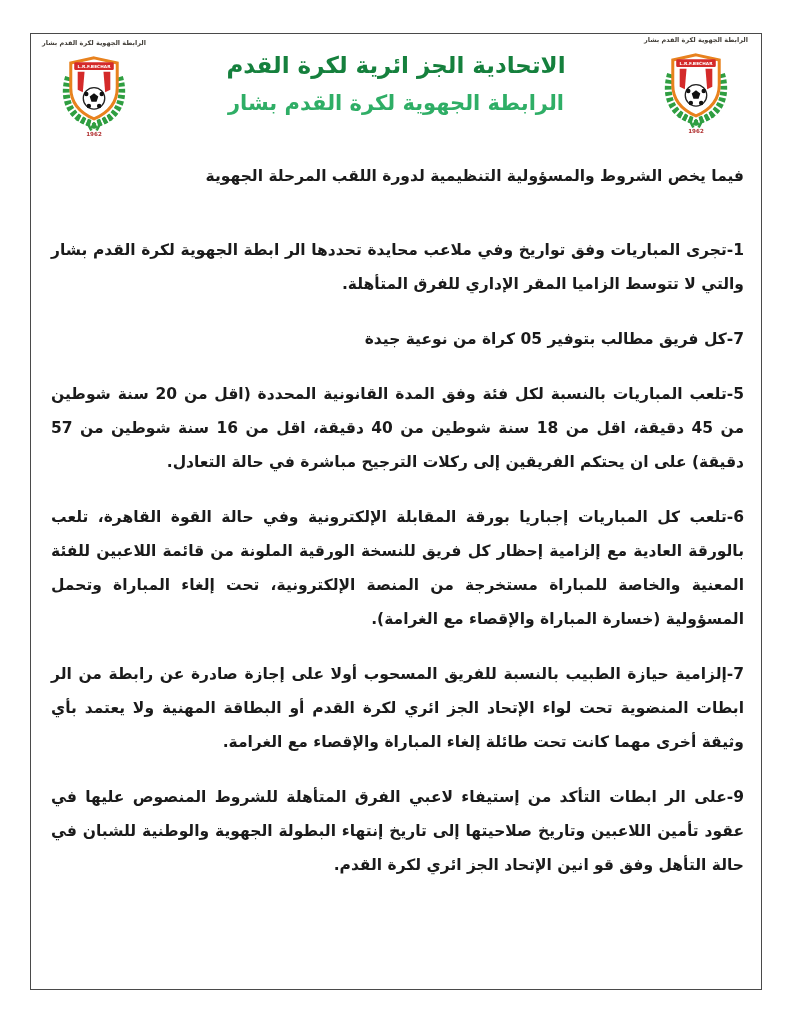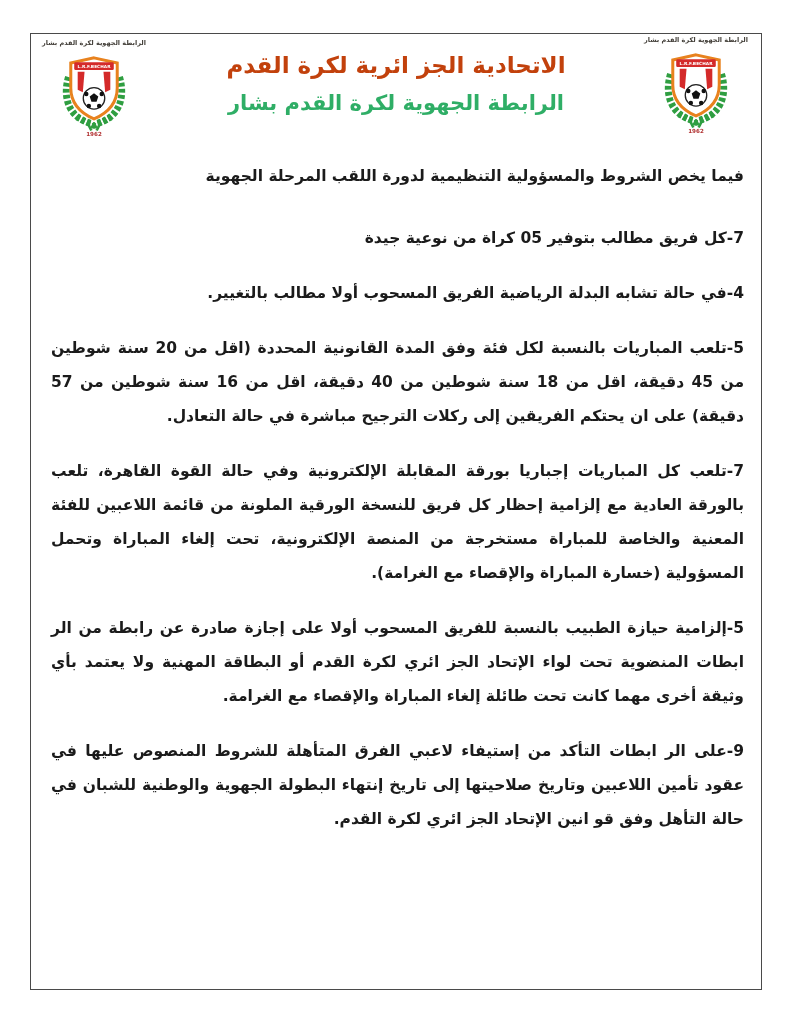--- a/index.html
+++ b/index.html
@@ -14,30 +14,30 @@
   
   .logo-block{position:absolute;width:118px;text-align:center;}
   .logo-right{right:6px;top:2px;}
   .logo-left{left:4px;top:5px;}
   .logo-caption{
     font-size:6.5px;color:#44403a;direction:rtl;font-weight:bold;
     margin-bottom:1px;white-space:nowrap;letter-spacing:.2px;
   }
   .logo-svg{width:86px;height:92px;display:block;margin:0 auto;}
   .titles{text-align:center;direction:rtl;padding-top:14px;}
-  .title-red{color:#c2410c;font-size:23px;font-weight:bold;line-height:34px;}
+  .title-red{color:#15803d;font-size:23px;font-weight:bold;line-height:34px;}
   .title-green{color:#2fae66;font-size:21px;font-weight:bold;line-height:32px;margin-top:5px;}
   
   .content{
     direction:rtl;text-align:justify;margin-top:40px;
     padding:0 17px 0 20px;
     font-size:15.5px;font-weight:bold;color:#1b1b1b;
   }
   .doc-p{margin:0 0 21px 0;line-height:34px;}
-  .doc-intro{margin-bottom:28px;}
+  .doc-intro{margin-bottom:40px;}
   .defs-holder{position:absolute;width:0;height:0;overflow:hidden;}
 </style>
 </head>
 <body>
 
 <svg class="defs-holder" aria-hidden="true">
   <symbol id="club-logo" viewBox="0 0 100 104">
 
     <g stroke="#2f9e41" stroke-width="8" fill="none" stroke-dasharray="4.5 2.5">
       <path d="M46,86 C22,80 12,57 21,30"></path>
@@ -85,21 +85,21 @@
       </svg>
   </div>
 
   <div class="titles">
     <div class="title-red">الاتحادية الجز ائرية لكرة القدم</div>
     <div class="title-green">الرابطة الجهوية لكرة القدم بشار</div>
   </div>
 
   <div class="content">
     <p class="doc-p doc-intro">فيما يخص الشروط والمسؤولية التنظيمية لدورة اللقب المرحلة الجهوية</p>
+    <p class="doc-p">1-تجرى المباريات وفق تواريخ وفي ملاعب محايدة تحددها الر ابطة الجهوية لكرة القدم بشار والتي لا تتوسط الزاميا المقر الإداري للفرق المتأهلة.</p>
     <p class="doc-p">7-كل فريق مطالب بتوفير 05 كراة من نوعية جيدة</p>
-    <p class="doc-p">4-في حالة تشابه البدلة الرياضية الفريق المسحوب أولا مطالب بالتغيير.</p>
     <p class="doc-p">5-تلعب المباريات بالنسبة لكل فئة وفق المدة القانونية المحددة (اقل من 20 سنة شوطين من 45 دقيقة، اقل من 18 سنة شوطين من 40 دقيقة، اقل من 16 سنة شوطين من 57 دقيقة) على ان يحتكم الفريقين إلى ركلات الترجيح مباشرة في حالة التعادل.</p>
-    <p class="doc-p">7-تلعب كل المباريات إجباريا بورقة المقابلة الإلكترونية وفي حالة القوة القاهرة، تلعب بالورقة العادية مع إلزامية إحظار كل فريق للنسخة الورقية الملونة من قائمة اللاعبين للفئة المعنية والخاصة للمباراة مستخرجة من المنصة الإلكترونية، تحت إلغاء المباراة وتحمل المسؤولية (خسارة المباراة والإقصاء مع الغرامة).</p>
-    <p class="doc-p">5-إلزامية حيازة الطبيب بالنسبة للفريق المسحوب أولا على إجازة صادرة عن رابطة من الر ابطات المنضوية تحت لواء الإتحاد الجز ائري لكرة القدم أو البطاقة المهنية ولا يعتمد بأي وثيقة أخرى مهما كانت تحت طائلة إلغاء المباراة والإقصاء مع الغرامة.</p>
+    <p class="doc-p">6-تلعب كل المباريات إجباريا بورقة المقابلة الإلكترونية وفي حالة القوة القاهرة، تلعب بالورقة العادية مع إلزامية إحظار كل فريق للنسخة الورقية الملونة من قائمة اللاعبين للفئة المعنية والخاصة للمباراة مستخرجة من المنصة الإلكترونية، تحت إلغاء المباراة وتحمل المسؤولية (خسارة المباراة والإقصاء مع الغرامة).</p>
+    <p class="doc-p">7-إلزامية حيازة الطبيب بالنسبة للفريق المسحوب أولا على إجازة صادرة عن رابطة من الر ابطات المنضوية تحت لواء الإتحاد الجز ائري لكرة القدم أو البطاقة المهنية ولا يعتمد بأي وثيقة أخرى مهما كانت تحت طائلة إلغاء المباراة والإقصاء مع الغرامة.</p>
     <p class="doc-p">9-على الر ابطات التأكد من إستيفاء لاعبي الفرق المتأهلة للشروط المنصوص عليها في عقود تأمين اللاعبين وتاريخ صلاحيتها إلى تاريخ إنتهاء البطولة الجهوية والوطنية للشبان في حالة التأهل وفق قو انين الإتحاد الجز ائري لكرة القدم.</p>
   </div>
 
 </div>
 
 </body></html>

